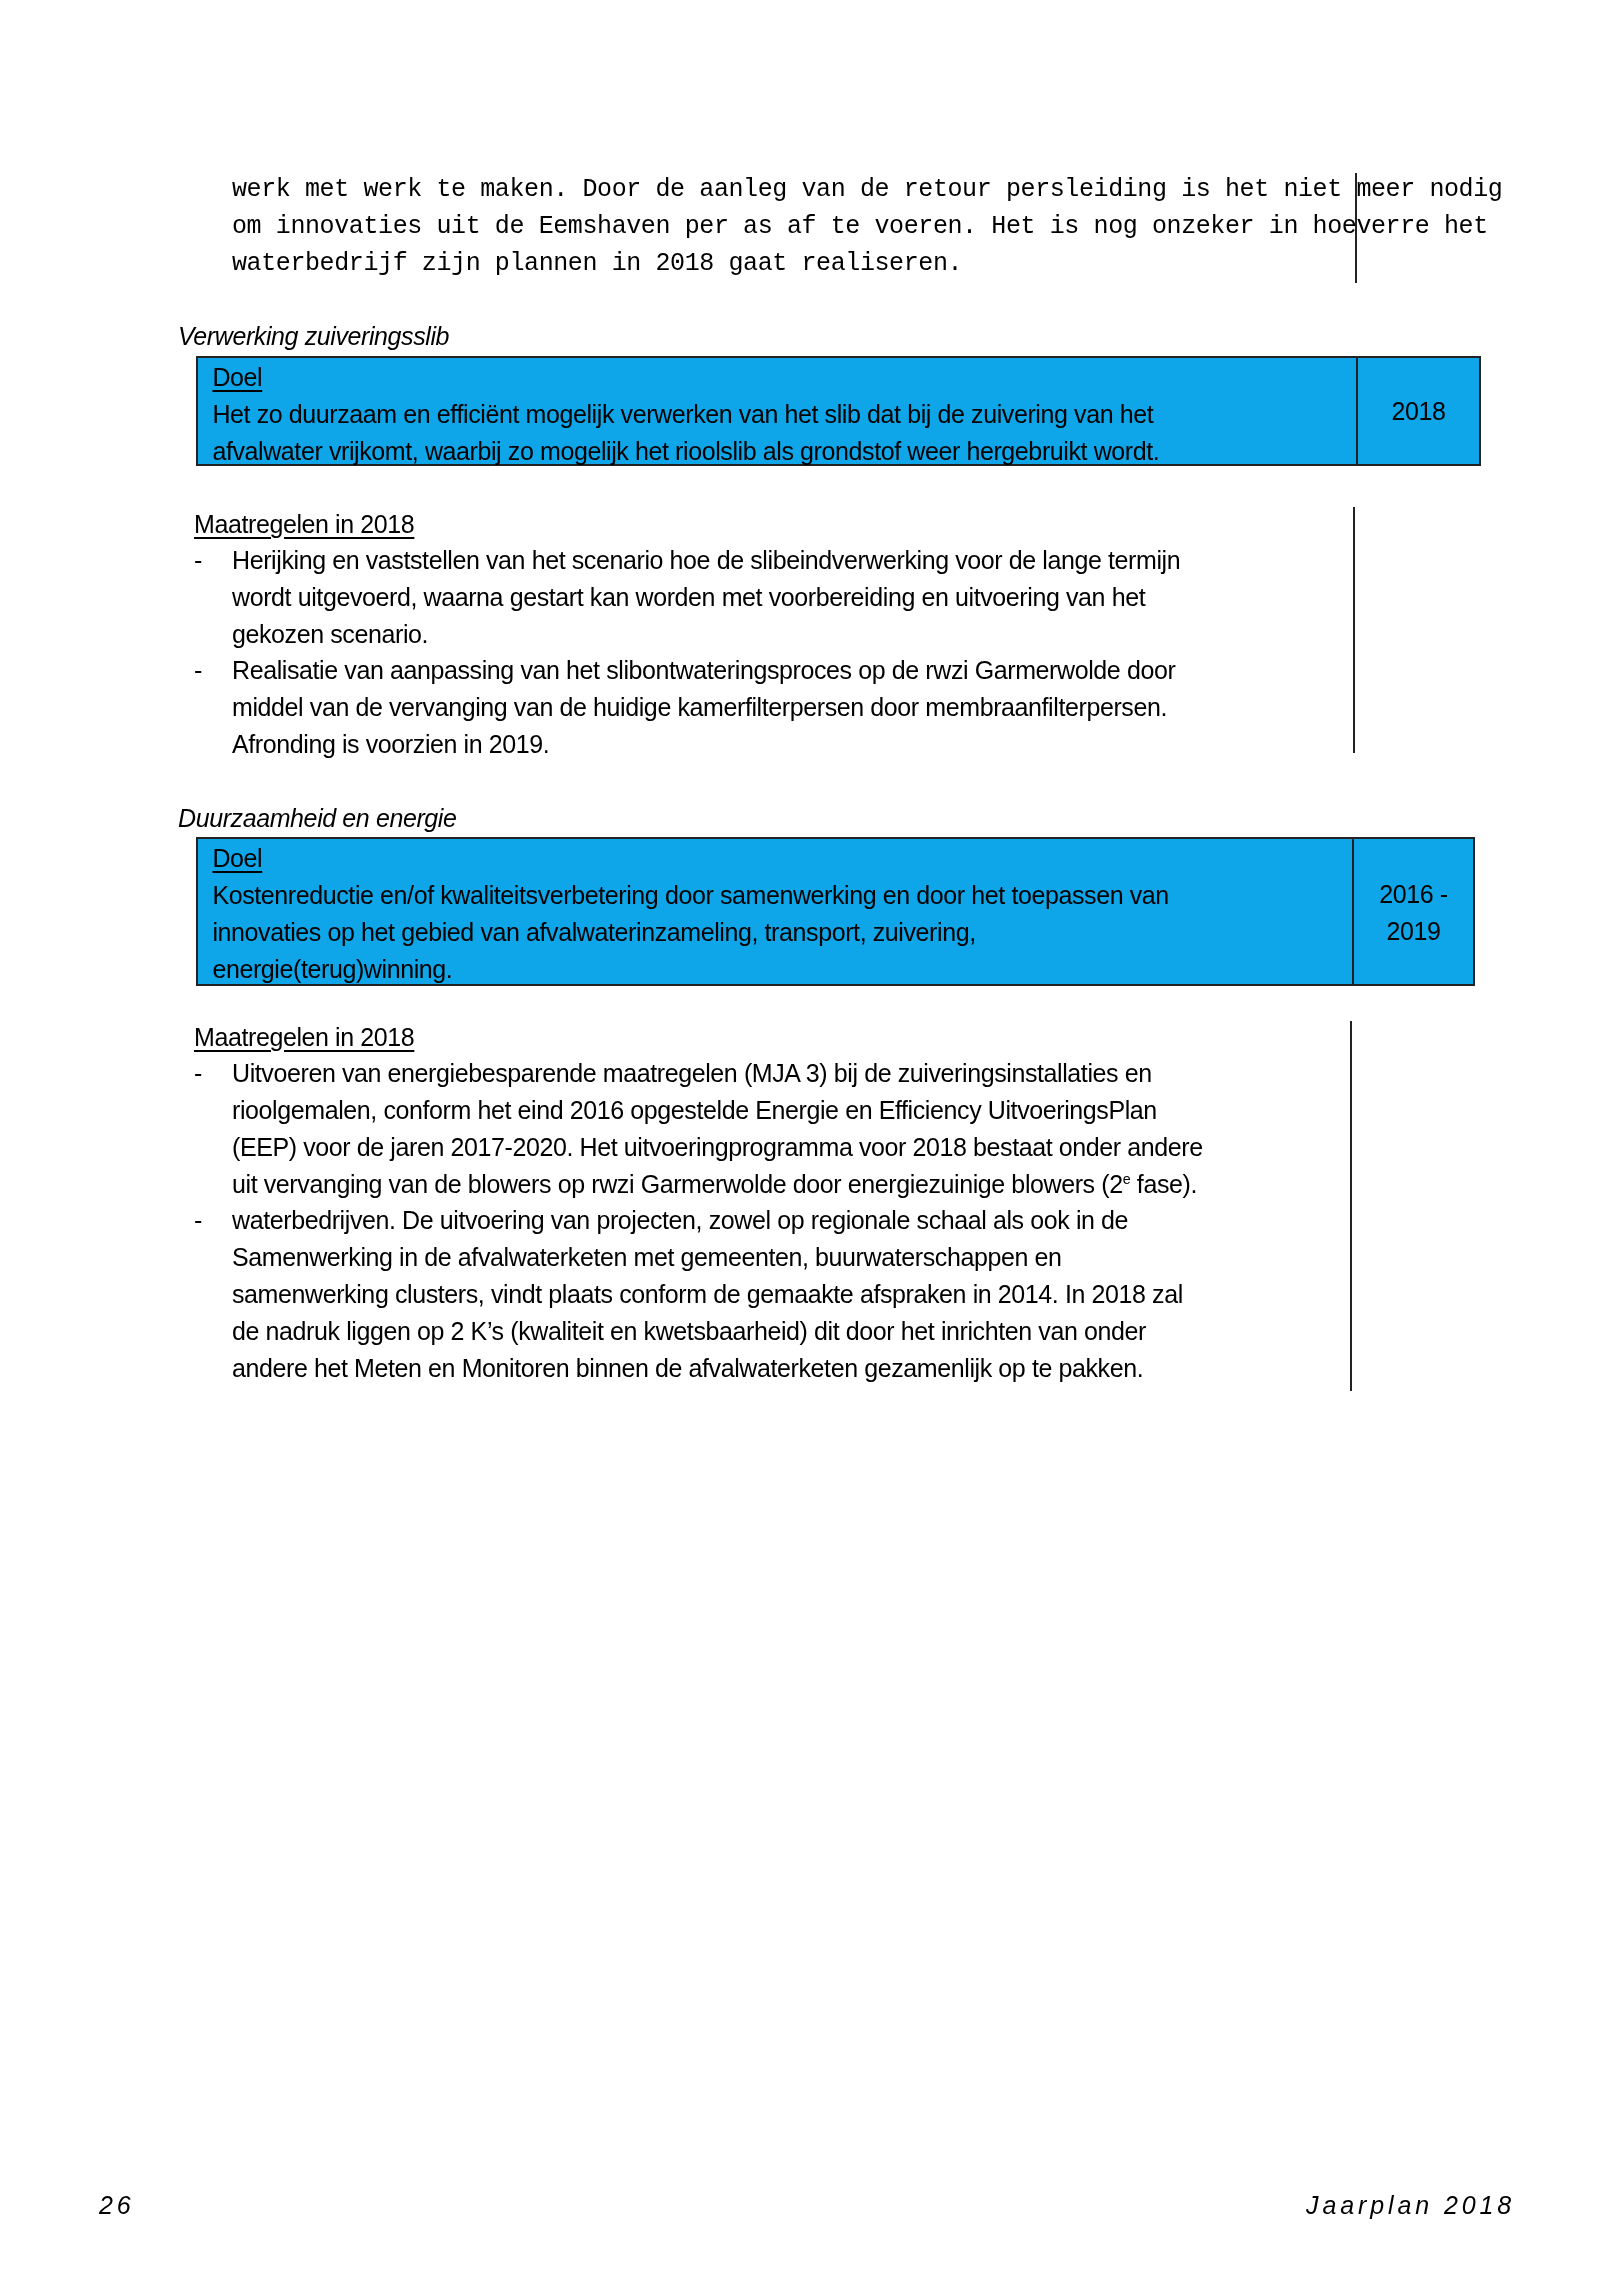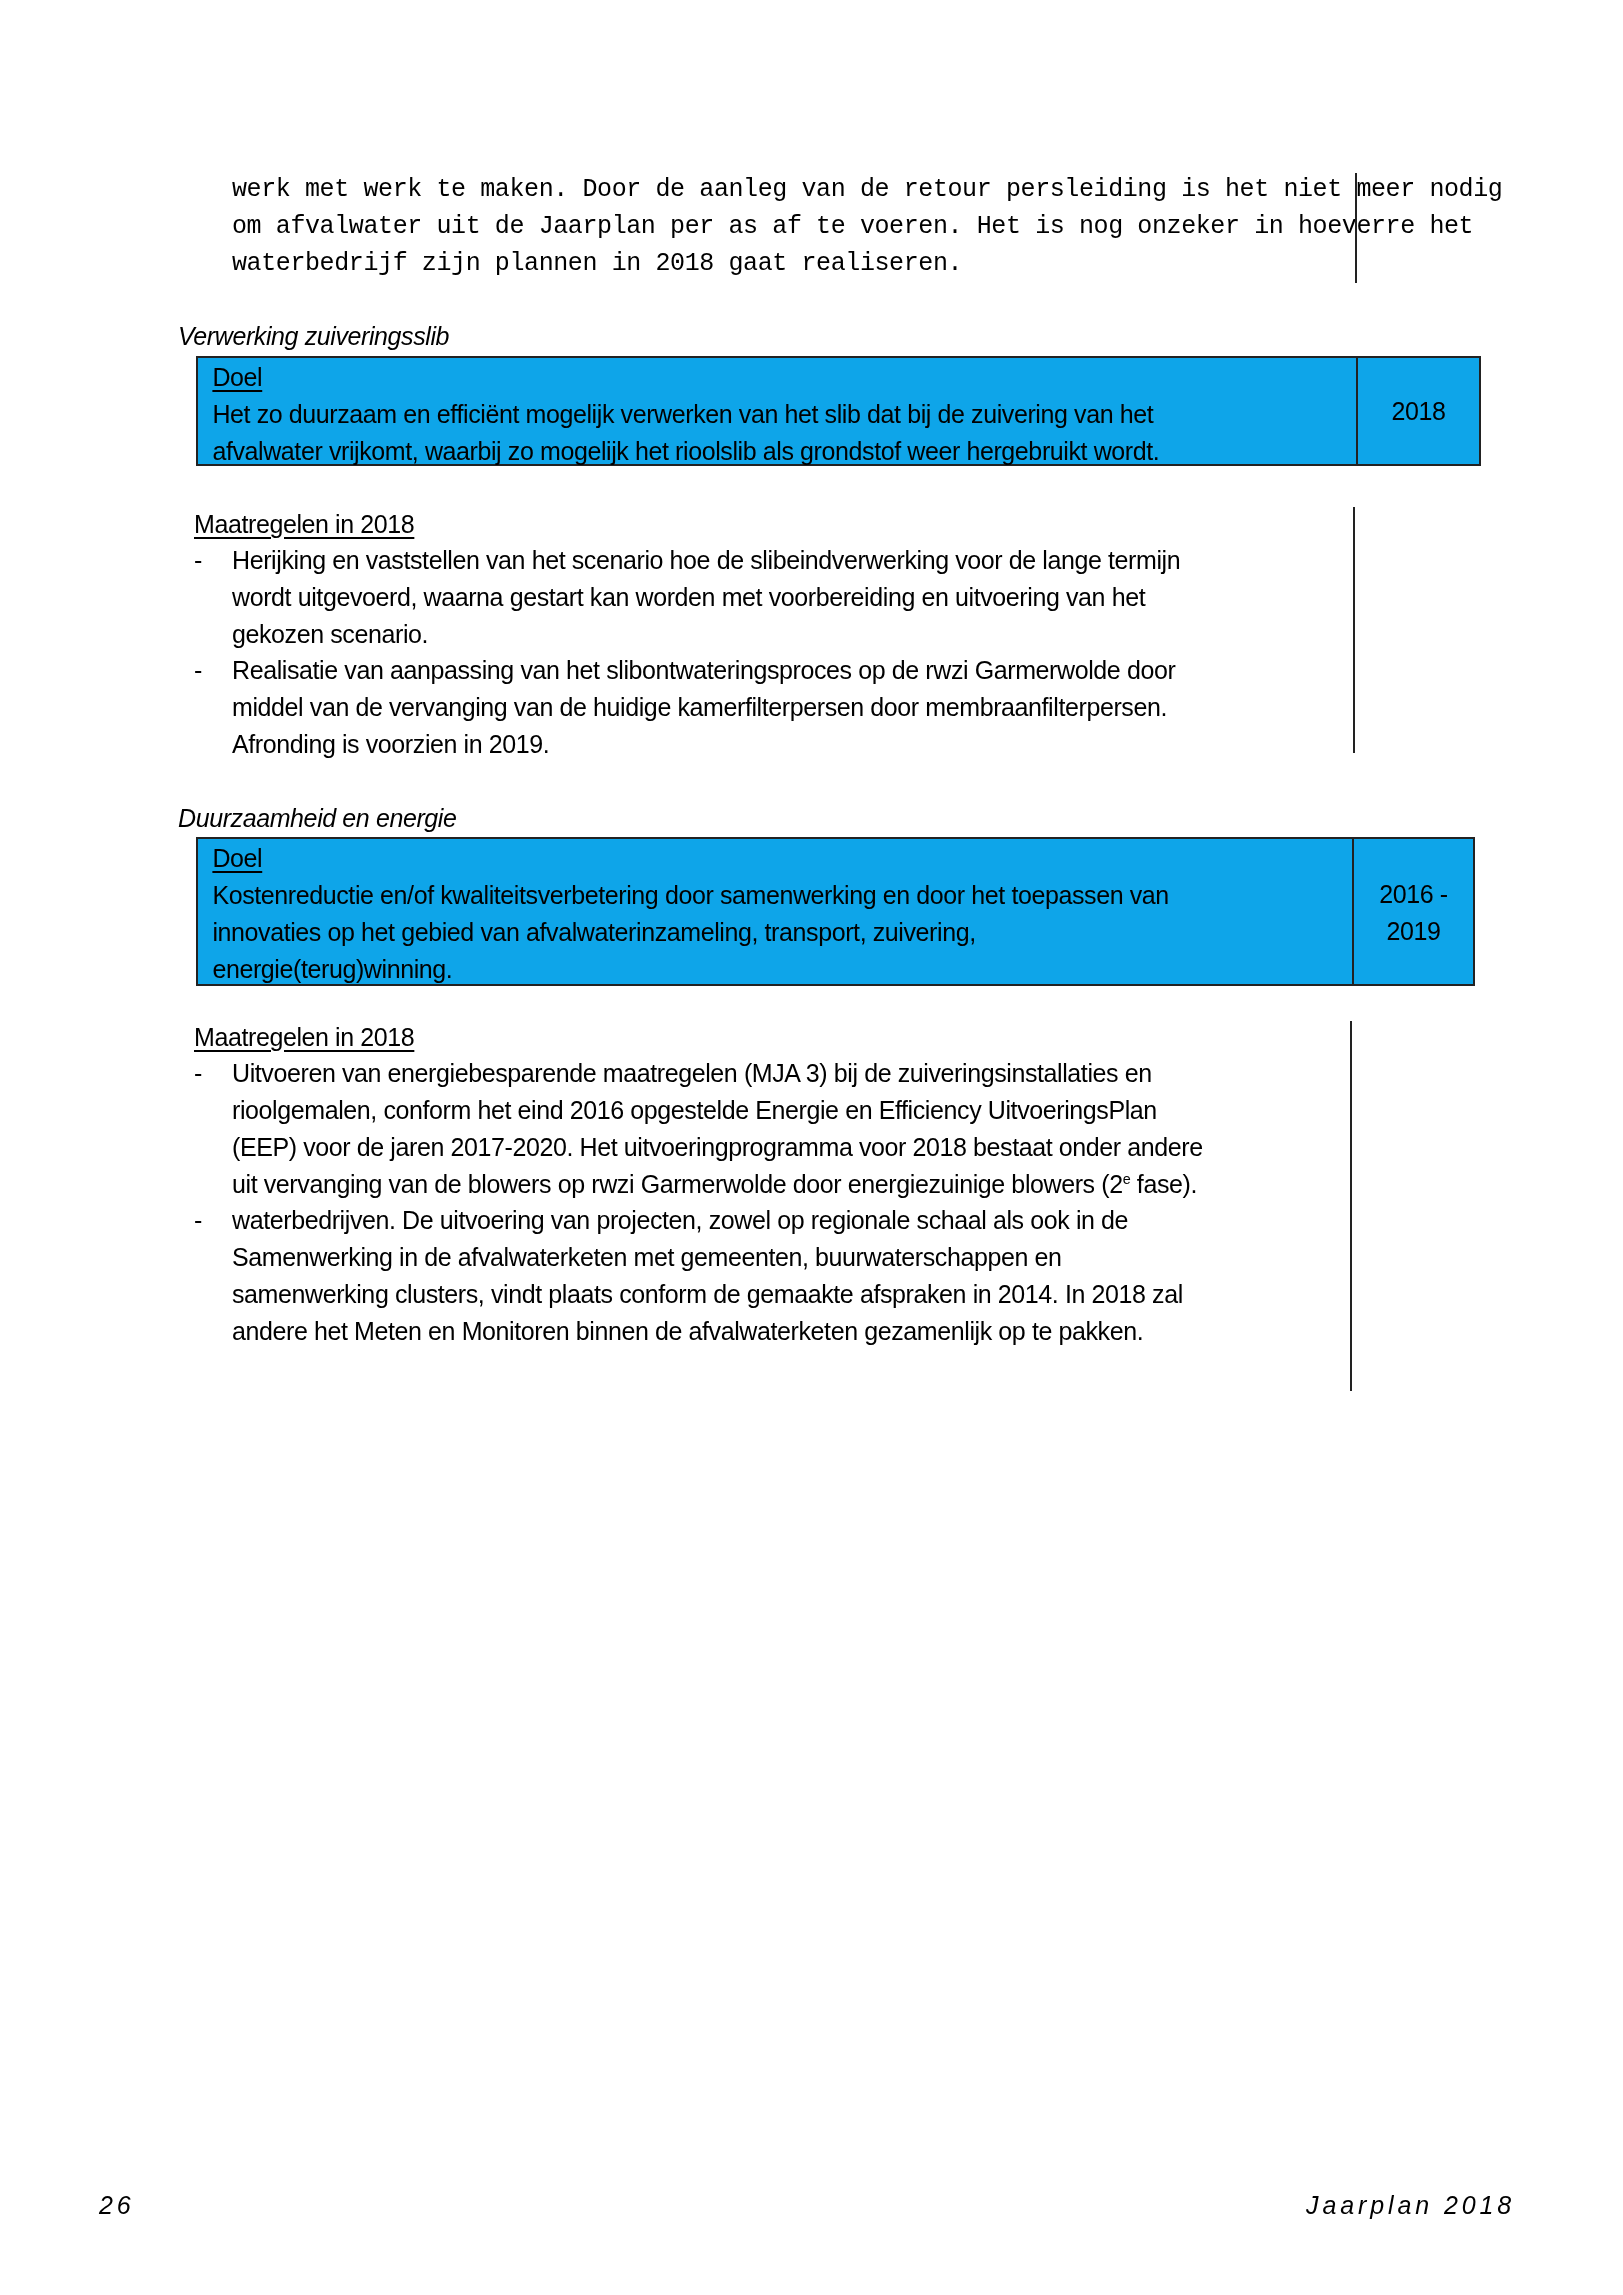--- a/index.html
+++ b/index.html
@@ -26,21 +26,21 @@
     .bullet .dash { position: absolute; left: 0; top: 0; }
     .bullet .lines { position: absolute; left: 38px; top: 0; }
     .footer { font-style: italic; font-size: 25px; letter-spacing: 3.9px; }
     sup { font-size: 14.4px; line-height: 0; }
   </style>
 </head>
 <body>
 
 <div class="abs txt" style="left:232px; top:171px;font-family:Liberation Mono, monospace;">
   <div>werk met werk te maken. Door de aanleg van de retour persleiding is het niet meer nodig</div>
-  <div>om afvalwater uit de Jaarplan per as af te voeren. Het is nog onzeker in hoeverre het</div>
+  <div>om innovaties uit de Eemshaven per as af te voeren. Het is nog onzeker in hoeverre het</div>
   <div>waterbedrijf zijn plannen in 2018 gaat realiseren.</div>
 </div>
 <div class="vline" style="left:1355px; top:173px; height:110px;"></div>
 
 <div class="abs section-heading" style="left:178px; top:320px;">Verwerking zuiveringsslib</div>
 
 <div class="doel-table" style="left:196px; top:356px; width:1285px; height:110px;">
   <div class="doel-main txt" style="width:1160px;">
     <div class="u" style="display:inline-block;">Doel</div>
     <div>Het zo duurzaam en efficiënt mogelijk verwerken van het slib dat bij de zuivering van het</div>
@@ -100,20 +100,21 @@
     <div>(EEP) voor de jaren 2017-2020. Het uitvoeringprogramma voor 2018 bestaat onder andere</div>
     <div><span>uit vervanging van de blowers op rwzi Garmerwolde door energiezuinige blowers (2</span><sup>e</sup><span> fase).</span></div>
   </div>
 </div>
 <div class="bullet txt" style="left:194px; top:1202px;">
   <span class="dash">-</span>
   <div class="lines">
     <div>waterbedrijven. De uitvoering van projecten, zowel op regionale schaal als ook in de</div>
     <div>Samenwerking in de afvalwaterketen met gemeenten, buurwaterschappen en</div>
     <div>samenwerking clusters, vindt plaats conform de gemaakte afspraken in 2014. In 2018 zal</div>
+    <div>de nadruk liggen op 2 K’s (kwaliteit en kwetsbaarheid) dit door het inrichten van onder</div>
     <div>andere het Meten en Monitoren binnen de afvalwaterketen gezamenlijk op te pakken.</div>
   </div>
 </div>
 <div class="vline" style="left:1350px; top:1021px; height:370px;"></div>
 
 <div class="abs footer" style="left:99px; top:2191px;">26</div>
 <div class="abs footer" style="left:1306px; top:2191px;">Jaarplan 2018</div>
 
 
 </body></html>

